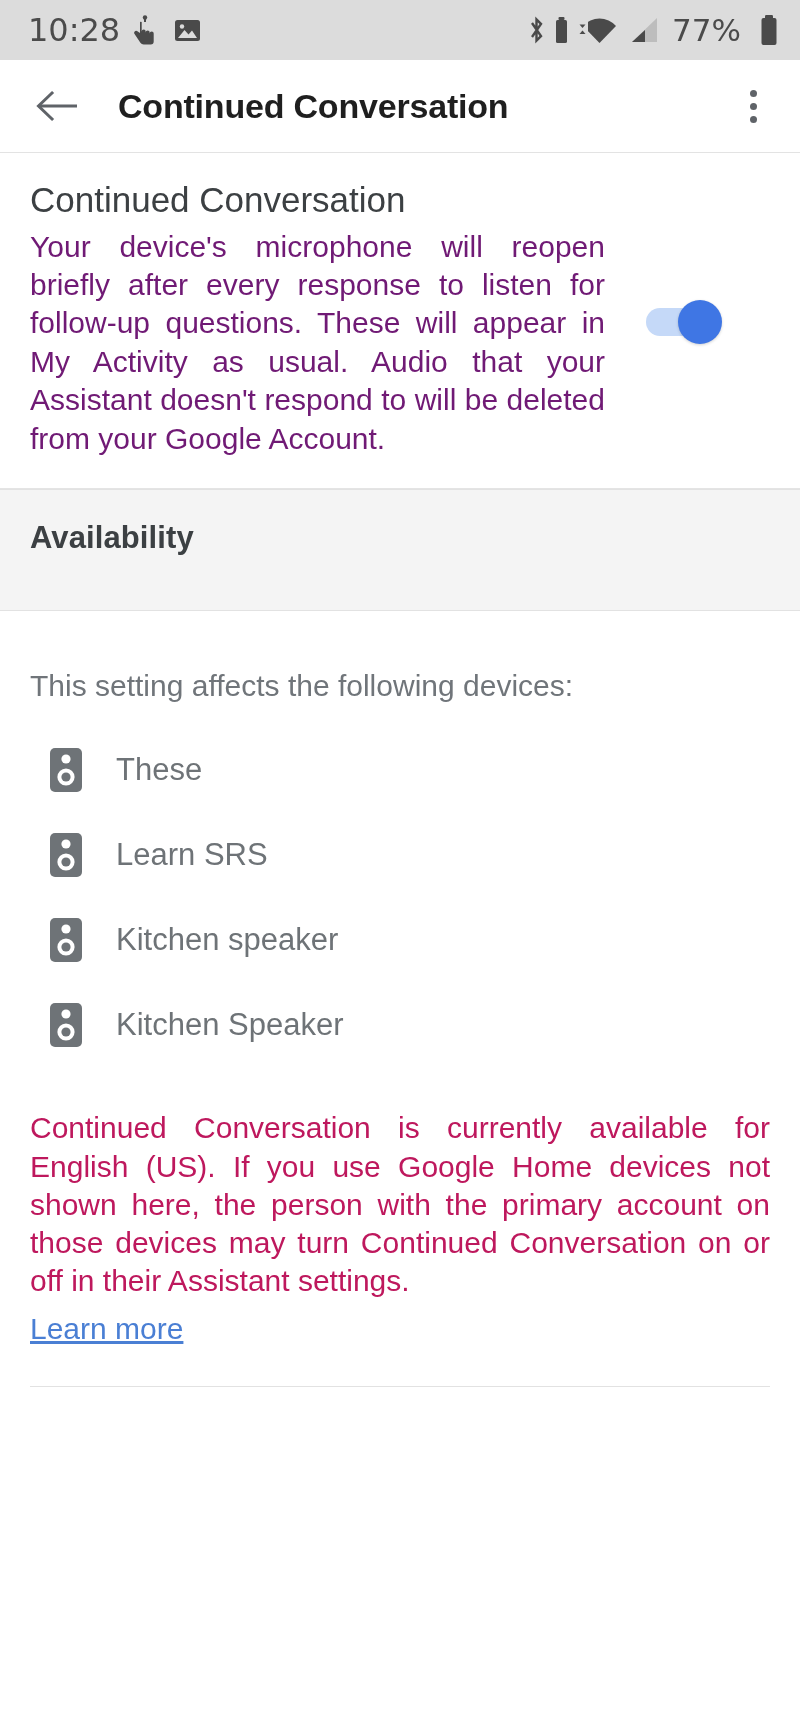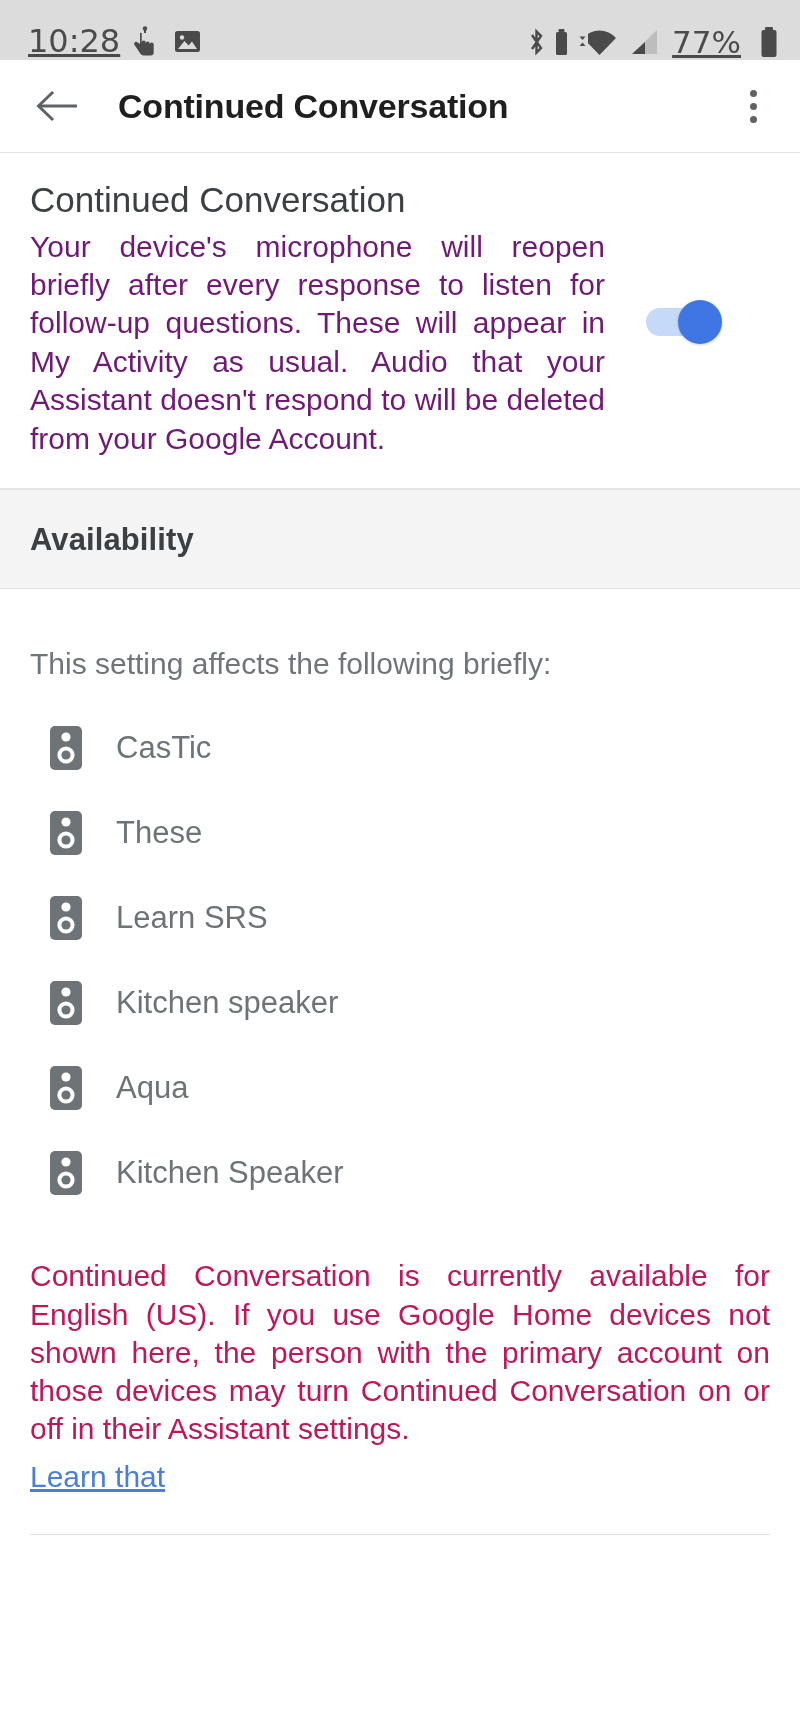--- a/index.html
+++ b/index.html
@@ -21,25 +21,24 @@
     display: flex;
     flex-direction: column;
   }
 
   
   .status-bar {
     height: 60px;
     min-height: 60px;
     background: #dcdcdc;
     display: flex;
-    align-items: flex-end;
+    align-items: center;
     padding: 0 22px 0 28px;
     box-sizing: border-box;
     color: #4a4a4a;
-    text-decoration: underline;
   }
   .status-left {
     display: flex;
     align-items: center;
     gap: 14px;
     flex: 1;
   }
   .status-clock {
     font-size: 32px;
     letter-spacing: 0px;
@@ -176,23 +175,23 @@
     box-shadow: 0 1px 3px rgba(0,0,0,0.18);
   }
 
   
   .section-header {
     background: #f4f4f4;
     border-top: 1px solid #e2e2e2;
     border-bottom: 1px solid #e2e2e2;
     padding: 30px 30px 30px 30px;
     box-sizing: border-box;
-    height: 100px;
-    display: flex;
-    align-items: flex-end;
+    height: 122px;
+    display: flex;
+    align-items: flex-start;
   }
   .section-header-text {
     font-size: 31px;
     font-weight: bold;
     color: #3c4043;
     letter-spacing: 0.1px;
     font-family: "Liberation Sans", sans-serif;
   }
 
   
@@ -343,34 +342,23 @@
           <div class="toggle-thumb"></div>
         </div>
       </div>
     </div>
 
     <div class="section-header">
       <span class="section-header-text">Availability</span>
     </div>
 
     <div class="devices-block">
-      <div class="devices-intro">This setting affects the following briefly:</div>
+      <div class="devices-intro">This setting affects the following devices:</div>
 
       <div class="device-list">
-        <div class="device-item">
-          <span class="device-icon">
-            <svg width="34" height="46" viewBox="0 0 34 46">
-              <rect x="1" y="1" width="32" height="44" rx="5" fill="#6e7377"></rect>
-              <circle cx="17" cy="12" r="4.6" fill="#ffffff"></circle>
-              <circle cx="17" cy="30" r="8.6" fill="#ffffff"></circle>
-              <circle cx="17" cy="30" r="4.6" fill="#6e7377"></circle>
-            </svg>
-          </span>
-          <span class="device-label">CasTic</span>
-        </div>
         <div class="device-item">
           <span class="device-icon">
             <svg width="34" height="46" viewBox="0 0 34 46">
               <rect x="1" y="1" width="32" height="44" rx="5" fill="#6e7377"></rect>
               <circle cx="17" cy="12" r="4.6" fill="#ffffff"></circle>
               <circle cx="17" cy="30" r="8.6" fill="#ffffff"></circle>
               <circle cx="17" cy="30" r="4.6" fill="#6e7377"></circle>
             </svg>
           </span>
           <span class="device-label">These</span>
@@ -399,35 +387,24 @@
         </div>
         <div class="device-item">
           <span class="device-icon">
             <svg width="34" height="46" viewBox="0 0 34 46">
               <rect x="1" y="1" width="32" height="44" rx="5" fill="#6e7377"></rect>
               <circle cx="17" cy="12" r="4.6" fill="#ffffff"></circle>
               <circle cx="17" cy="30" r="8.6" fill="#ffffff"></circle>
               <circle cx="17" cy="30" r="4.6" fill="#6e7377"></circle>
             </svg>
           </span>
-          <span class="device-label">Aqua</span>
-        </div>
-        <div class="device-item">
-          <span class="device-icon">
-            <svg width="34" height="46" viewBox="0 0 34 46">
-              <rect x="1" y="1" width="32" height="44" rx="5" fill="#6e7377"></rect>
-              <circle cx="17" cy="12" r="4.6" fill="#ffffff"></circle>
-              <circle cx="17" cy="30" r="8.6" fill="#ffffff"></circle>
-              <circle cx="17" cy="30" r="4.6" fill="#6e7377"></circle>
-            </svg>
-          </span>
           <span class="device-label">Kitchen Speaker</span>
         </div>
       </div>
 
       <div class="footer-note">Continued Conversation is currently available for English (US). If you use Google Home devices not shown here, the person with the primary account on those devices may turn Continued Conversation on or off in their Assistant settings.</div>
-      <a class="learn-more" href="#">Learn that</a>
+      <a class="learn-more" href="#">Learn more</a>
       <div class="bottom-divider"></div>
     </div>
 
     <div class="tail-space"></div>
   </div>
 </div>
 
 </body></html>

